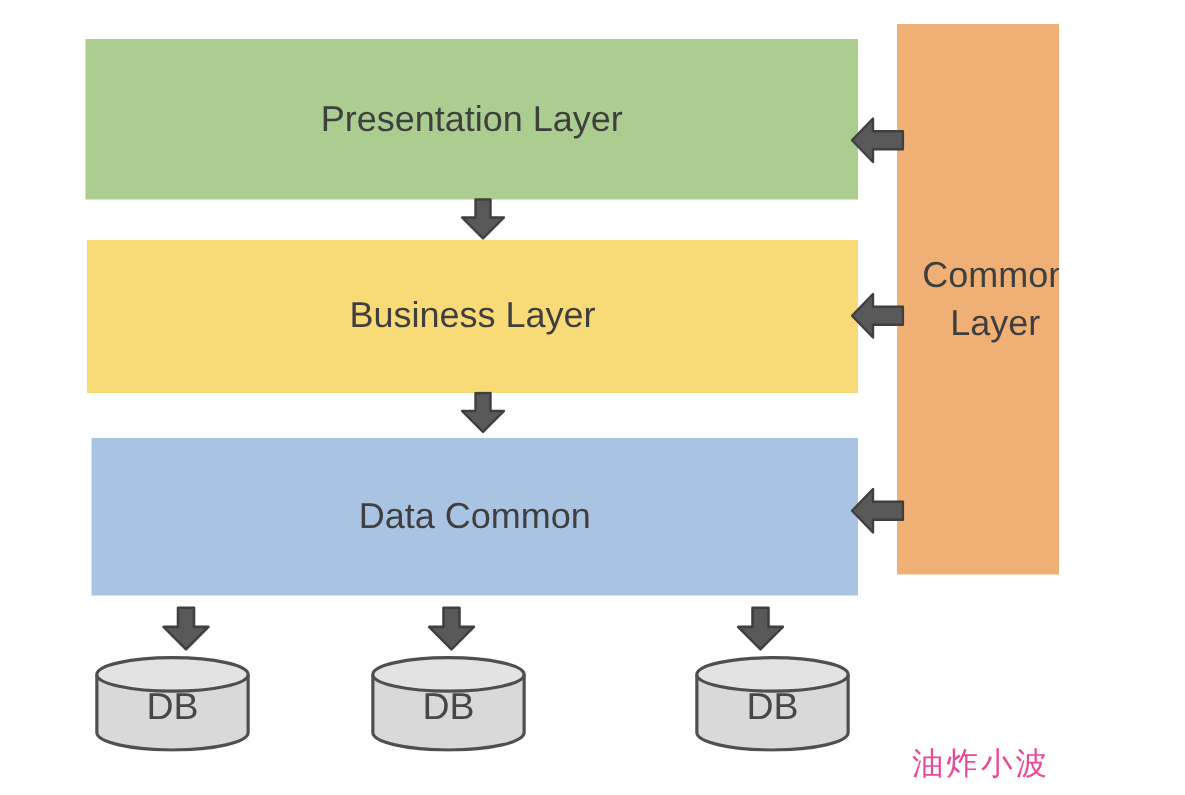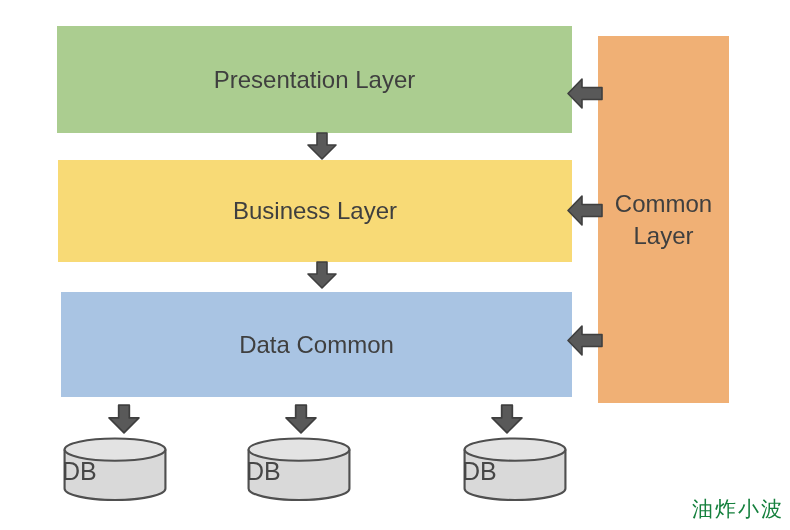--- a/index.html
+++ b/index.html
@@ -2,38 +2,38 @@
 <html><head>
 <meta charset="utf-8">
 <style>
   html,body{margin:0;padding:0;}
   body{
     font-family:"Liberation Sans","DejaVu Sans",sans-serif;
     background:#ffffff;
   }
   .canvas{
     position:relative;
-    width:790px;
+    width:706px;
     height:530px;
     background:#ffffff;
     overflow:hidden;
   }
   .layer-box{
     position:absolute;
     display:flex;
     align-items:center;
     justify-content:center;
     font-size:24px;
     color:#3f3f3f;
   }
   .layer-presentation{left:57px;top:26px;width:515px;height:107px;}
   .layer-business{left:58px;top:160px;width:514px;height:102px;align-items:center;}
   .layer-data{left:61px;top:292px;width:511px;height:105px;}
   .layer-common{
-    left:598px;top:36px;width:131px;height:367px;
+    left:598px;top:16px;width:131px;height:367px;
     text-align:center;line-height:1.3;
   }
   .layer-common .label{width:112px;}
   .arrow{position:absolute;}
   .arrow svg{display:block;}
   .down-arrow-1{left:307px;top:132px;}
   .down-arrow-2{left:307px;top:261px;}
   .left-arrow-1{left:567px;top:78px;}
   .left-arrow-2{left:567px;top:195px;}
   .left-arrow-3{left:567px;top:325px;}
@@ -43,28 +43,29 @@
   .cylinder{
     position:absolute;
     width:106px;height:64px;
   }
   .cylinder-1{left:62px;top:437px;}
   .cylinder-2{left:246px;top:437px;}
   .cylinder-3{left:462px;top:437px;}
   .cylinder svg{display:block;position:absolute;left:0;top:0;}
   .cylinder .db-label{
     position:absolute;left:0;top:20px;width:100%;
+    text-align:center;
     font-size:25px;color:#474747;
   }
   .watermark{
     position:absolute;
     right:6px;bottom:7px;
     font-size:21px;
     letter-spacing:2px;
-    color:#15803d;
+    color:#ec4899;
     text-shadow:1px 1px 0 rgba(255,255,255,0.9);
   }
 </style>
 </head>
 <body>
 
 <div class="canvas">
 
   <div class="layer-box layer-presentation" style="background-color: rgb(171, 205, 144);">
     <span>Presentation Layer</span>

